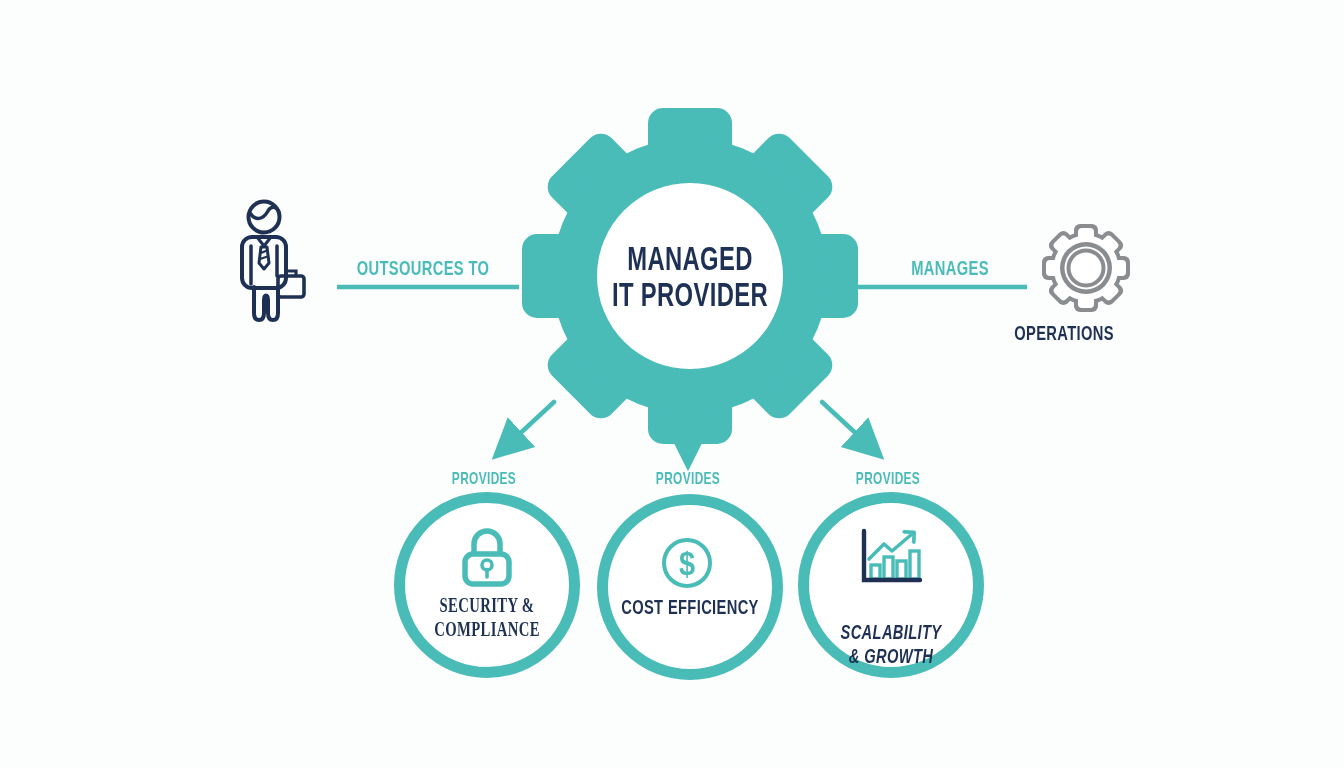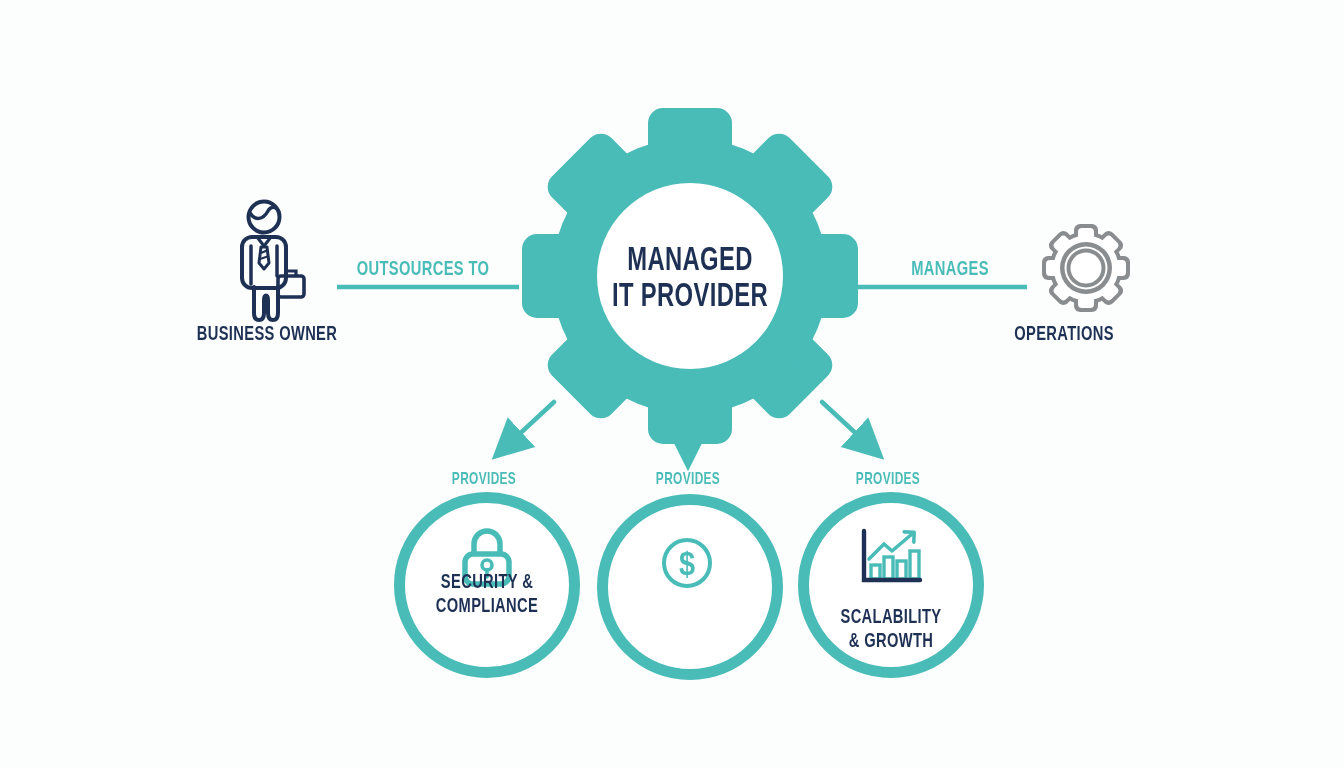--- a/index.html
+++ b/index.html
@@ -50,23 +50,20 @@
     <rect x="24" y="45" width="44" height="51" rx="10" class="s-navy" stroke-width="4"></rect>
     <path d="M39,45 L46,54 L53,45" class="s-navy" stroke-width="3" stroke-linejoin="round"></path>
     <path d="M43,55 L49,55 L51,71 L46,77 L41,71 Z" class="s-navy" stroke-width="3" stroke-linejoin="round"></path>
     <path d="M43,61 L50,58 M42,67 L51,64" class="s-navy" stroke-width="2.2"></path>
     <path d="M33,54 V92 M59,54 V84" class="s-navy" stroke-width="3.5" stroke-linecap="round"></path>
     <path d="M36,95 V121 Q36,128 41,128 Q46,128 46,121 V108 Q46,103.5 48,103.5 Q50,103.5 50,108 V121 Q50,128 55,128 Q60,128 60,121 V95" class="s-navy" stroke-width="4" stroke-linecap="round"></path>
     <path d="M68,84 v-5 h10 v5" class="s-navy" stroke-width="3.2"></path>
     <rect x="60" y="84" width="26" height="21" rx="3" class="s-navy" stroke-width="3.6"></rect>
   </svg>
 
-  <div class="clabel navy-text fs-label" style="left:267px;top:321px;">
-    <span class="cond">BUSINESS OWNER</span>
-  </div>
 
   <div class="clabel teal-text fs-label" style="left:423px;top:256px;">
     <span class="cond">OUTSOURCES TO</span>
   </div>
 
   <div class="clabel teal-text fs-label" style="left:950px;top:256px;text-align:center;">
     <span class="cond">MANAGES</span>
   </div>
 
   <svg class="abs" style="left:518px;top:104px;" width="344" height="344" viewBox="0 0 344 344">
@@ -195,43 +192,49 @@
     <span class="cond">PROVIDES</span>
   </div>
 
   <div class="ring" style="left:394px;top:492px;"></div>
   <svg class="abs" style="left:456px;top:523px;" width="62" height="64" viewBox="0 0 62 64">
     <path d="M18,31 V21 A13,13 0 0 1 44,21 V31" class="s-teal" stroke-width="5.5"></path>
     <rect x="9" y="31" width="44" height="30" rx="8" class="s-teal" stroke-width="5.5"></rect>
     <circle cx="31" cy="42" r="5" class="s-teal" stroke-width="3.6"></circle>
     <line x1="31" y1="46.5" x2="31" y2="54" class="s-teal" stroke-width="3.6" stroke-linecap="round"></line>
   </svg>
-  <div class="clabel navy-text fs-circle" style="left:487px;top:569px;">
+  <div class="clabel navy-text fs-circle" style="left:487px;top:593px;font-family:Liberation Serif, serif;">
     <div class="cond">
       <div>SECURITY &amp;</div>
       <div>COMPLIANCE</div>
     </div>
   </div>
 
   <div class="ring" style="left:597px;top:494px;"></div>
   <svg class="abs" style="left:661px;top:537px;" width="52" height="52" viewBox="0 0 52 52">
     <circle cx="26" cy="26" r="23" class="s-teal" stroke-width="4"></circle>
   </svg>
   <div class="dollar-glyph" style="left:687px;top:563px;">$</div>
+  <div class="clabel navy-text fs-circle" style="left:690px;top:595px;">
+    <div class="cond">
+      <div>COST EFFICIENCY</div>
+      <div></div>
+    </div>
+  </div>
 
   <div class="ring" style="left:798px;top:492px;"></div>
   <svg class="abs" style="left:855px;top:527px;" width="72" height="60" viewBox="0 0 72 60">
     <rect x="16" y="38" width="9" height="14" class="s-teal" stroke-width="3.4"></rect>
     <rect x="29" y="30" width="9" height="22" class="s-teal" stroke-width="3.4"></rect>
     <rect x="42" y="34" width="9" height="18" class="s-teal" stroke-width="3.4"></rect>
     <rect x="55" y="24" width="9" height="28" class="s-teal" stroke-width="3.4"></rect>
     <polyline points="14,32 29,17 37,24 57,7" class="s-teal" stroke-width="3.6" stroke-linecap="round" stroke-linejoin="round"></polyline>
     <path d="M49,5 L59,5 L59,15" class="s-teal" stroke-width="3.6" stroke-linecap="round" stroke-linejoin="round" transform="rotate(2 54 10)"></path>
     <path d="M9,4 V53 H65" class="s-navy" stroke-width="4.4" stroke-linecap="round"></path>
   </svg>
-  <div class="clabel navy-text fs-circle" style="left:891px;top:604px;">
+  <div class="clabel navy-text fs-circle" style="left:891px;top:620px;font-style:italic;">
     <div class="cond">
       <div>SCALABILITY</div>
       <div>&amp; GROWTH</div>
     </div>
   </div>
 
 </div>
 
 </body></html>

